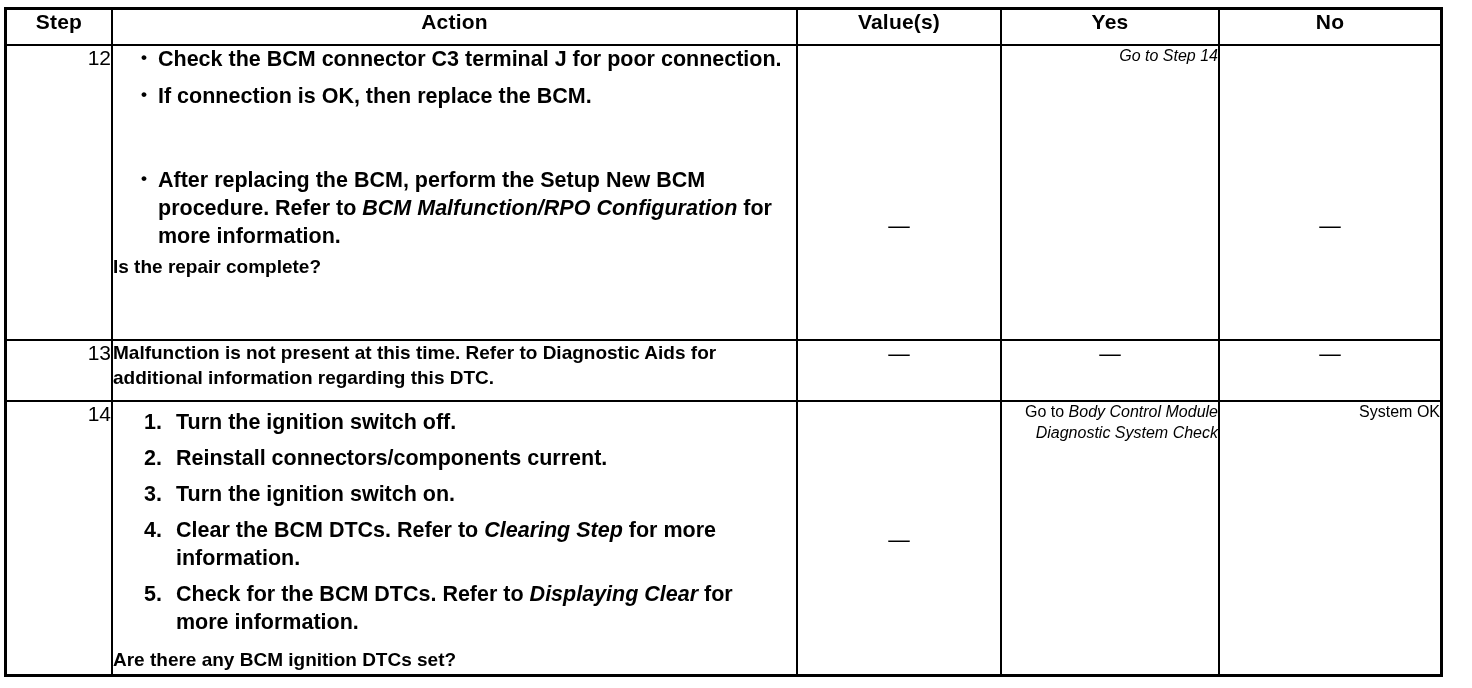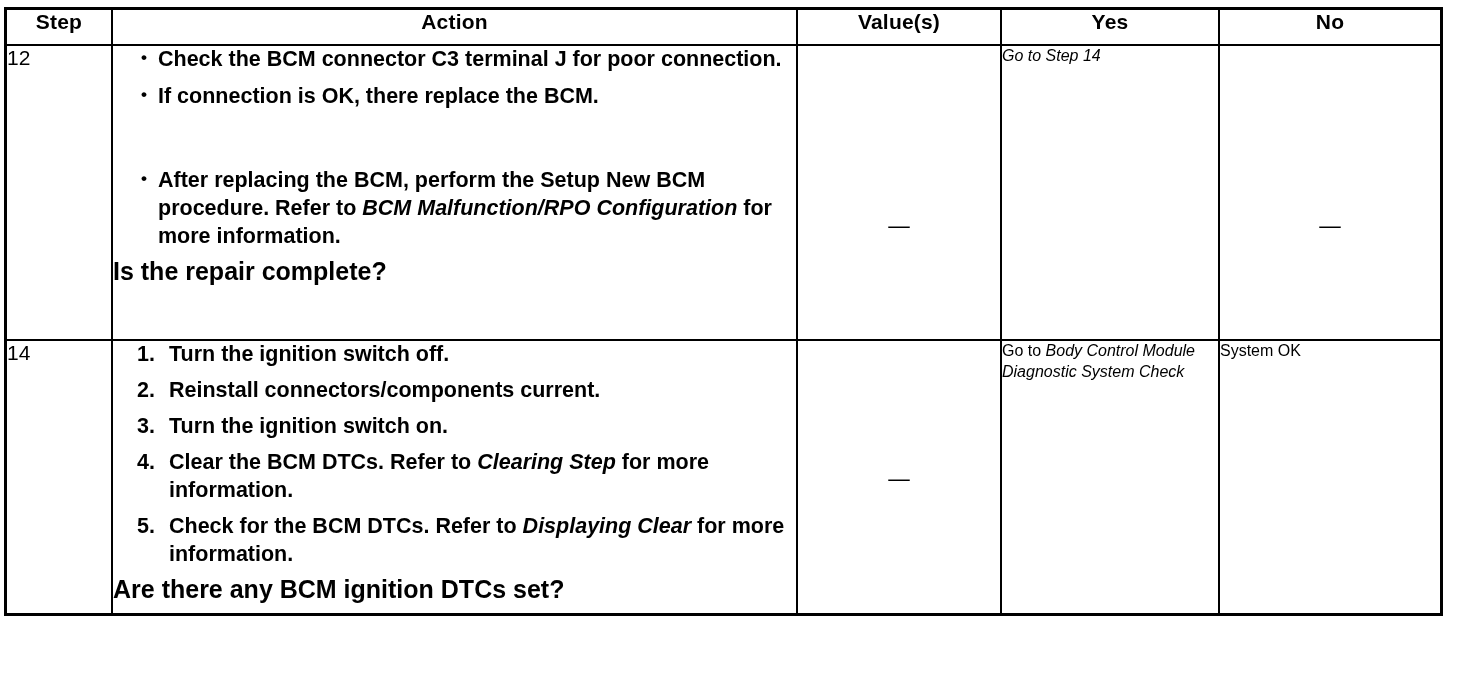--- a/index.html
+++ b/index.html
@@ -58,38 +58,38 @@
     height: 34px;
     font-size: 21px;
     font-weight: bold;
     text-align: center;
     vertical-align: middle;
     letter-spacing: .2px;
   }
 
   
   td.step {
-    text-align: left;
+    text-align: right;
     vertical-align: middle;
     font-size: 21px;
   }
 
   
   td.action {
     padding: 9px 10px 7px 14px;
     font-size: 21.5px;
     line-height: 1.30;
     vertical-align: top;
     font-weight: bold;
   }
 
   
   .para {
     margin: 0;
-    font-size: 25px;
+    font-size: 19px;
     line-height: 1.30;
   }
 
   
   ul.bullets {
     margin: 0;
     padding: 0;
     list-style: none;
   }
   ul.bullets > li {
@@ -102,21 +102,21 @@
     content: "\2022";
     position: absolute;
     left: 28px;
     top: -1px;
     font-size: 17px;
     line-height: 1.55;
   }
 
   
   ol.steps {
-    margin: 0;
+    margin: 7px;
     padding: 0;
     list-style: none;
     counter-reset: stepnum;
   }
   ol.steps > li {
     position: relative;
     padding-left: 56px;
     margin: 0 0 8px 0;
   }
   ol.steps > li:last-child { margin-bottom: 0; }
@@ -164,21 +164,21 @@
 
   
   td.mid {
     vertical-align: middle;
     text-align: center;
   }
 
   
   td.bottom {
     vertical-align: bottom;
-    text-align: left;
+    text-align: right;
     padding-bottom: 8px;
   }
 
   .multi {
     margin: 0;
     line-height: 1.30;
   }
 
   
   tr.r12 { height: 295px; }
@@ -210,21 +210,21 @@
     </thead>
 
     <tbody>
 
       <tr class="r12">
         <td class="step">12</td>
 
         <td class="action">
           <ul class="bullets">
             <li>Check the BCM connector C3 terminal J for poor connection.</li>
-            <li>If connection is OK, there replace the BCM.</li>
+            <li>If connection is OK, then replace the BCM.</li>
           </ul>
 
           <div class="gap"></div>
 
           <ul class="bullets">
             <li><span>After replacing the BCM, perform the Setup New BCM procedure. Refer to </span><em>BCM Malfunction/RPO Configuration</em><span> for more information.</span></li>
           </ul>
 
           <p class="para question">Is the repair complete?</p>
         </td>
@@ -239,20 +239,31 @@
           <p class="multi ital">Go to Step 14</p>
         </td>
 
         <td class="no">
           <div class="dash-wrap">
             <div class="dash" style="top:170px;">—</div>
           </div>
         </td>
       </tr>
 
+      <tr class="r13">
+        <td class="step">13</td>
+
+        <td class="action">
+          <p class="para">Malfunction is not present at this time. Refer to Diagnostic Aids for additional information regarding this DTC.</p>
+        </td>
+
+        <td class="val mid">—</td>
+        <td class="yes mid">—</td>
+        <td class="no mid">—</td>
+      </tr>
 
       <tr class="r14">
         <td class="step">14</td>
 
         <td class="action">
           <ol class="steps">
             <li><span>Turn the ignition switch off.</span><em></em><span></span></li>
             <li><span>Reinstall connectors/components current.</span><em></em><span></span></li>
             <li><span>Turn the ignition switch on.</span><em></em><span></span></li>
             <li><span>Clear the BCM DTCs. Refer to </span><em>Clearing Step</em><span> for more information.</span></li>

